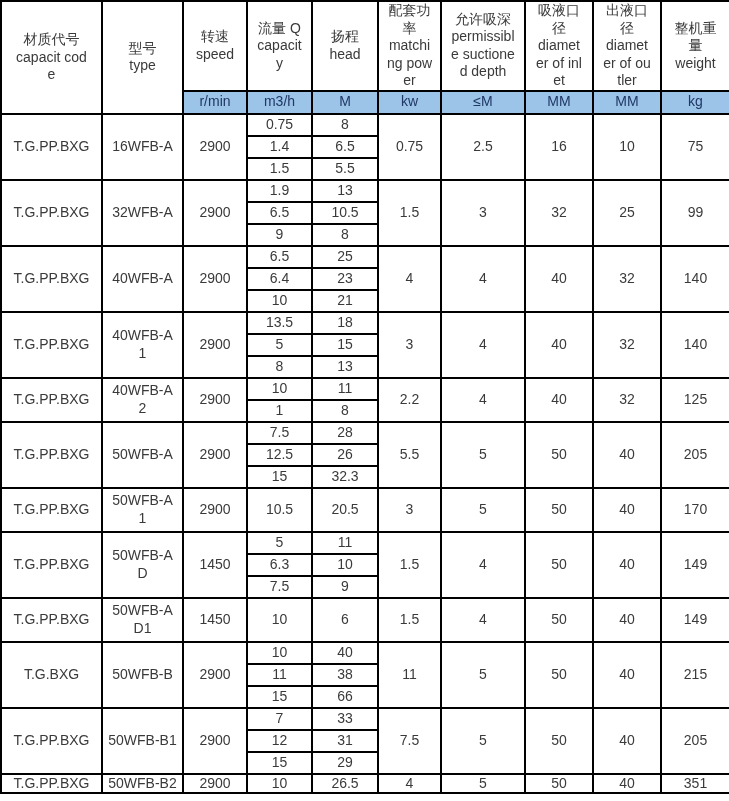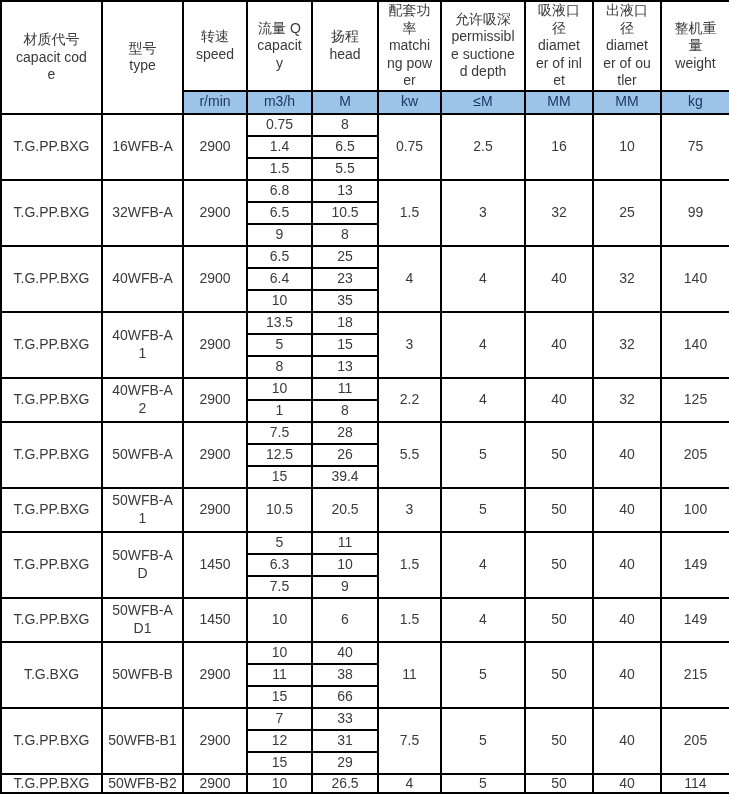--- a/index.html
+++ b/index.html
@@ -93,21 +93,21 @@
         <td>6.5</td>
       </tr>
       <tr style="height: 22px;">
         <td>1.5</td>
         <td>5.5</td>
       </tr>
       <tr style="height: 22px;">
         <td rowspan="3">T.G.PP.BXG</td>
         <td rowspan="3">32WFB-A</td>
         <td rowspan="3">2900</td>
-        <td>6.8</td>
+        <td>1.9</td>
         <td>13</td>
         <td rowspan="3">1.5</td>
         <td rowspan="3">3</td>
         <td rowspan="3">32</td>
         <td rowspan="3">25</td>
         <td rowspan="3">99</td>
       </tr>
       <tr style="height: 22px;">
         <td>6.5</td>
         <td>10.5</td>
@@ -127,21 +127,21 @@
         <td rowspan="3">40</td>
         <td rowspan="3">32</td>
         <td rowspan="3">140</td>
       </tr>
       <tr style="height: 22px;">
         <td>6.4</td>
         <td>23</td>
       </tr>
       <tr style="height: 22px;">
         <td>10</td>
-        <td>35</td>
+        <td>21</td>
       </tr>
       <tr style="height: 22px;">
         <td rowspan="3">T.G.PP.BXG</td>
         <td rowspan="3">40WFB-A
 1</td>
         <td rowspan="3">2900</td>
         <td>13.5</td>
         <td>18</td>
         <td rowspan="3">3</td>
         <td rowspan="3">4</td>
@@ -185,34 +185,34 @@
         <td rowspan="3">50</td>
         <td rowspan="3">40</td>
         <td rowspan="3">205</td>
       </tr>
       <tr style="height: 22px;">
         <td>12.5</td>
         <td>26</td>
       </tr>
       <tr style="height: 22px;">
         <td>15</td>
-        <td>39.4</td>
+        <td>32.3</td>
       </tr>
       <tr style="height: 44px;">
         <td>T.G.PP.BXG</td>
         <td>50WFB-A
 1</td>
         <td>2900</td>
         <td>10.5</td>
         <td>20.5</td>
         <td>3</td>
         <td>5</td>
         <td>50</td>
         <td>40</td>
-        <td>100</td>
+        <td>170</td>
       </tr>
       <tr style="height: 22px;">
         <td rowspan="3">T.G.PP.BXG</td>
         <td rowspan="3">50WFB-A
 D</td>
         <td rowspan="3">1450</td>
         <td>5</td>
         <td>11</td>
         <td rowspan="3">1.5</td>
         <td rowspan="3">4</td>
@@ -284,16 +284,16 @@
       <tr style="height: 18px;">
         <td>T.G.PP.BXG</td>
         <td>50WFB-B2</td>
         <td>2900</td>
         <td>10</td>
         <td>26.5</td>
         <td>4</td>
         <td>5</td>
         <td>50</td>
         <td>40</td>
-        <td>114</td>
+        <td>351</td>
       </tr>
     </tbody>
 </table>
 
 </body></html>

